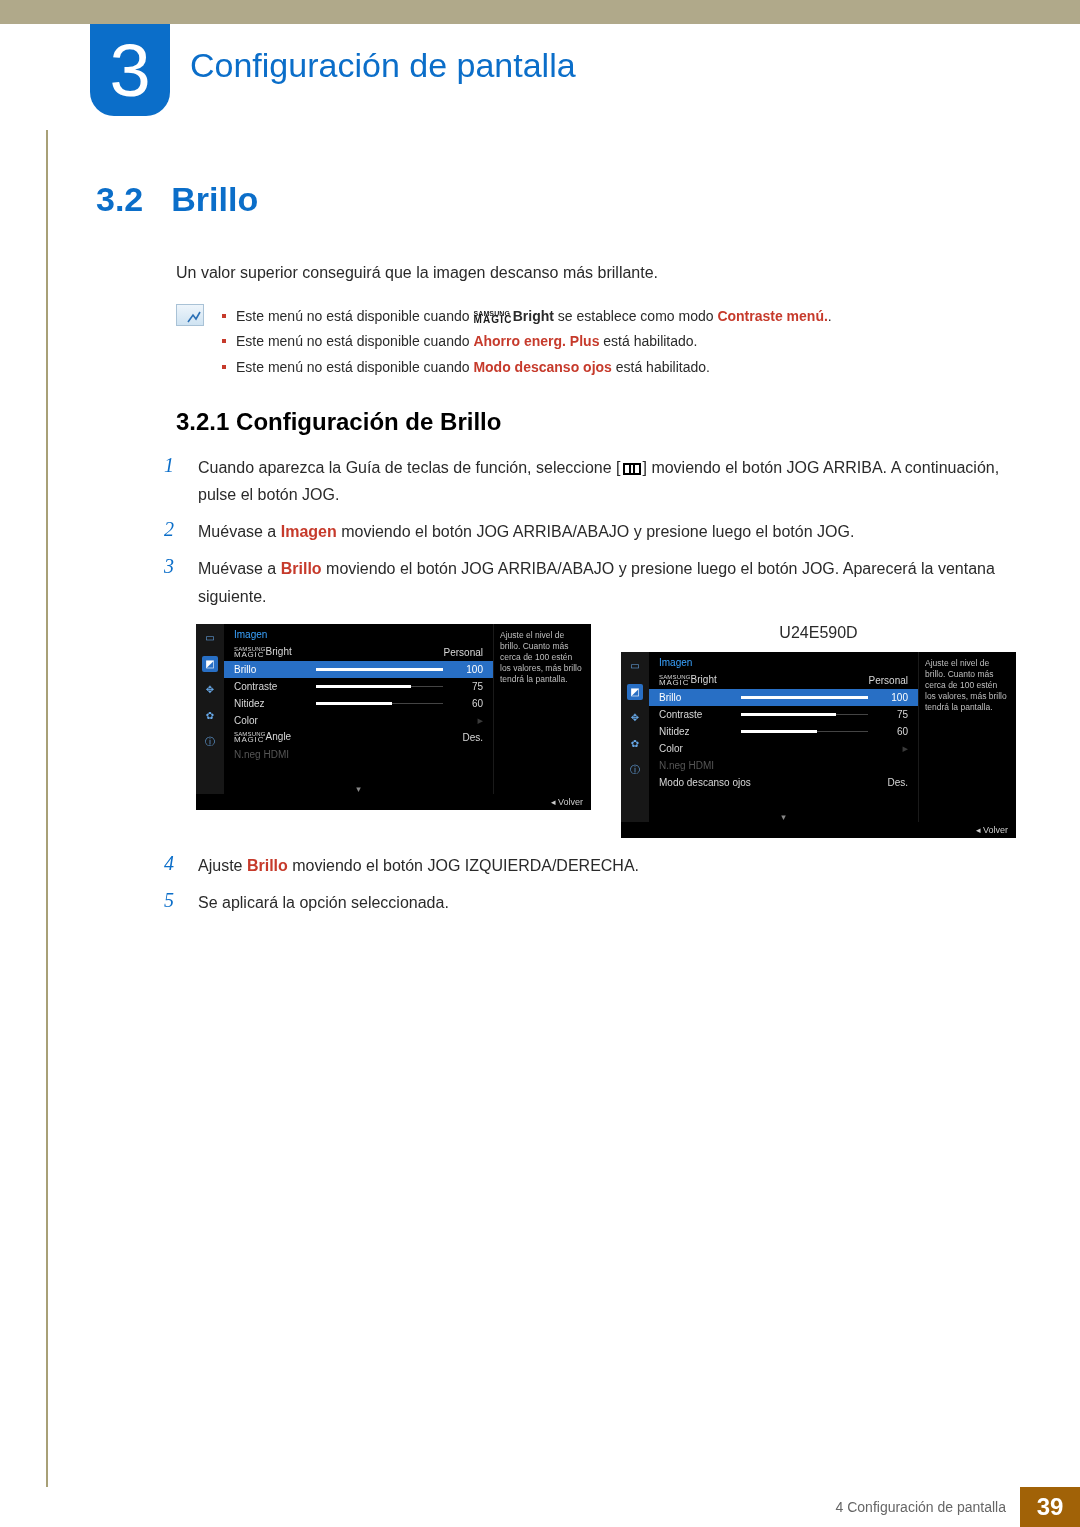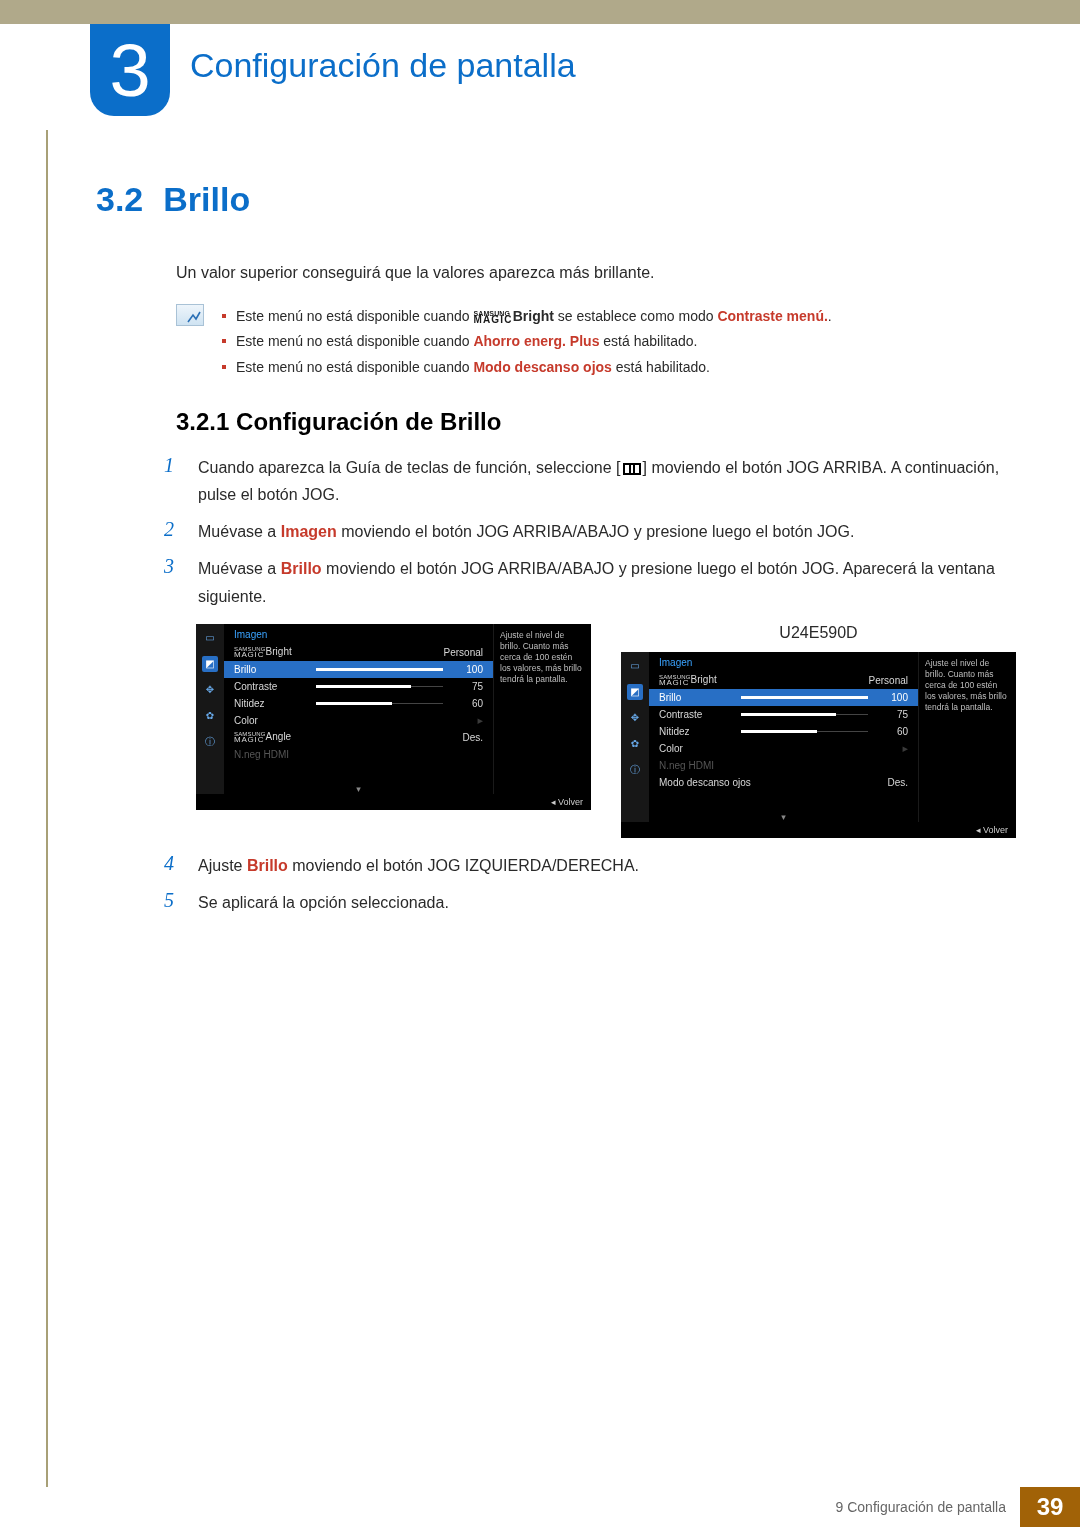--- a/index.html
+++ b/index.html
@@ -3,21 +3,21 @@
 <meta charset="utf-8">
 <style>
   * { box-sizing: border-box; margin: 0; padding: 0; }
   body { font-family: Arial, Helvetica, sans-serif; background: #fff; width: 1080px; height: 1527px; position: relative; color: #333; }
   .topbar { position: absolute; top: 0; left: 0; right: 0; height: 24px; background: #b0a98a; }
   .chapter-badge { position: absolute; top: 24px; left: 90px; width: 80px; height: 92px; background: #0b6ec9; border-bottom-left-radius: 24px; border-bottom-right-radius: 24px; display: flex; align-items: center; justify-content: center; }
   .chapter-badge span { color: #fff; font-size: 74px; font-weight: 300; }
   .chapter-title { position: absolute; top: 46px; left: 190px; font-size: 34px; color: #0b6ec9; font-weight: 400; }
   .vline { position: absolute; top: 130px; bottom: 40px; left: 46px; width: 2px; background: #a8a077; }
   .content { position: absolute; left: 96px; right: 64px; top: 180px; }
-  .sec-row { display: flex; gap: 20px; align-items: baseline; margin-bottom: 40px; }
+  .sec-row { display: flex; gap: 28px; align-items: baseline; margin-bottom: 40px; }
   .sec-no { color: #0b6ec9; font-size: 34px; font-weight: 700; }
   .sec-title { color: #0b6ec9; font-size: 34px; font-weight: 700; }
   .body-text { font-size: 16px; line-height: 1.7; color: #2a2a2a; margin-left: 80px; margin-bottom: 10px; }
   .note-block { display: flex; gap: 12px; margin: 18px 0 28px 80px; }
   .note-icon { width: 28px; height: 22px; background: linear-gradient(#eef5fb,#cfe3f2); border: 1px solid #a9c2d6; display:flex; align-items:flex-end; justify-content:flex-end; padding:2px; }
   .note-icon svg { display:block; }
   .note-list { flex: 1; }
   .note-list li { list-style: none; position: relative; padding-left: 20px; font-size: 14px; line-height: 1.8; color: #2a2a2a; }
   .note-list li::before { content: ""; position: absolute; left: 6px; top: 10px; width: 4px; height: 4px; background: #c63a2b; }
   .magic-logo { display:inline-flex; flex-direction:column; line-height:0.7; font-size:8px; font-weight:700; color:#1a1a1a; vertical-align:middle; }
@@ -73,21 +73,21 @@
 <div class="chapter-title">Configuración de pantalla</div>
 
 <div class="vline"></div>
 
 <div class="content">
   <div class="sec-row">
     <div class="sec-no">3.2</div>
     <div class="sec-title">Brillo</div>
   </div>
 
-  <p class="body-text" style="margin-bottom:18px;">Un valor superior conseguirá que la valores aparezca más brillante.</p>
+  <p class="body-text" style="margin-bottom:18px;">Un valor superior conseguirá que la imagen descanso más brillante.</p>
 
   <div class="note-block">
     <div class="note-icon">
       <svg width="14" height="12" viewBox="0 0 14 12">
           <path d="M1 11 L6 4 L9 8 L13 1" stroke="#2a6fb5" stroke-width="1.6" fill="none"></path>
         </svg>
     </div>
     <ul class="note-list">
       <li>
         <span>Este menú no está disponible cuando </span><span class="magic-logo">
@@ -262,15 +262,15 @@
       <span class="step-text"><span>Ajuste </span><span class="orange">Brillo</span><span> moviendo el botón JOG IZQUIERDA/DERECHA.</span></span>
     </li>
     <li>
       <span class="num">5</span>
       <span class="step-text">Se aplicará la opción seleccionada.</span>
     </li>
   </ol>
 </div>
 
 <footer>
-  <div class="ftxt">9 Configuración de pantalla</div>
+  <div class="ftxt">4 Configuración de pantalla</div>
   <div class="fpage">39</div>
 </footer>
 
 </body></html>

